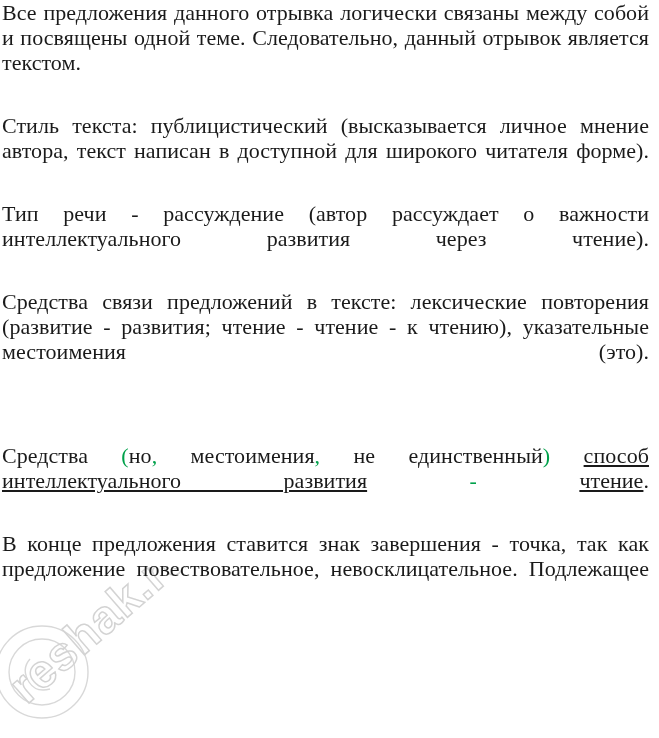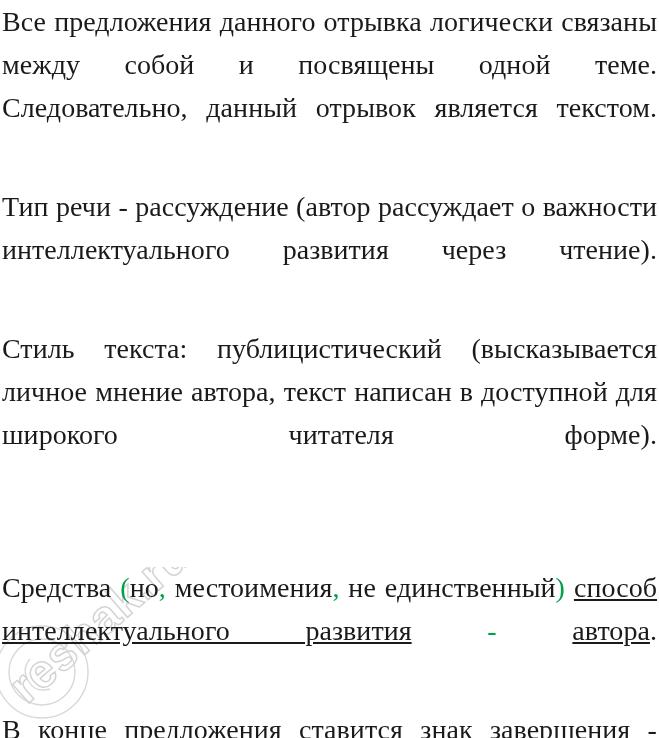--- a/index.html
+++ b/index.html
@@ -40,26 +40,26 @@
   
   #doc {
     position: relative;
     z-index: 10;
     padding: 0 2px 0 2px;
     box-sizing: border-box;
     width: 659px;
   }
 
   p.para {
-    margin: 0 0 0 0;
+    margin: 0 8px 0 0;
     padding: 0;
     text-align: justify;
     text-justify: inter-word;
-    font-size: 28px;
-    line-height: 43px;
+    font-size: 22px;
+    line-height: 25px;
     letter-spacing: 0.05px;
     word-spacing: 0px;
     hyphens: none;
   }
   p.para::after {
     content: "";
     display: inline-block;
     width: 100%;
   }
 
@@ -89,25 +89,26 @@
       <g transform="rotate(-41 96 74)">
         <text x="12" y="86" font-family="'Liberation Sans', sans-serif" font-size="47" font-weight="bold" fill="none" stroke="#b0b0b0" stroke-width="1.5" letter-spacing="1">reshak.ru</text>
       </g>
     </svg>
   </div>
 
   <div id="doc">
 
     <p class="para gap-after">Все предложения данного отрывка логически связаны между собой и посвящены одной теме. Следовательно, данный отрывок является текстом.</p>
 
+    <p class="para gap-after">Стиль текста: публицистический (высказывается личное мнение автора, текст написан в доступной для широкого читателя форме).</p>
+
     <p class="para gap-after">Тип речи - рассуждение (автор рассуждает о важности интеллектуального развития через чтение).</p>
 
-    <p class="para gap-after">Стиль текста: публицистический (высказывается личное мнение автора, текст написан в доступной для широкого читателя форме).</p>
-
+    <p class="para">Средства связи предложений в тексте: лексические повторения (развитие - развития; чтение - чтение - к чтению), указательные местоимения (это).</p>
 
     <div class="spacer-lg"></div>
 
-    <p class="para gap-after"><span>Средства </span><span class="grn">(</span><span>но</span><span class="grn">,</span><span> местоимения</span><span class="grn">,</span><span> не единственный</span><span class="grn">)</span><span> </span><span class="und">способ интеллектуального развития</span><span> </span><span class="grn">-</span><span> </span><span class="und">автора</span><span>.</span></p>
+    <p class="para gap-after"><span>Средства </span><span class="grn">(</span><span>но</span><span class="grn">,</span><span> местоимения</span><span class="grn">,</span><span> не единственный</span><span class="grn">)</span><span> </span><span class="und">способ интеллектуального развития</span><span> </span><span class="grn">-</span><span> </span><span class="und">чтение</span><span>.</span></p>
 
     <p class="para"><span>В конце предложения ставится знак завершения - точка, так как предложение повествовательное, невосклицательное. Подлежащее </span></p>
 
   </div>
 </div>
 
 </body></html>

